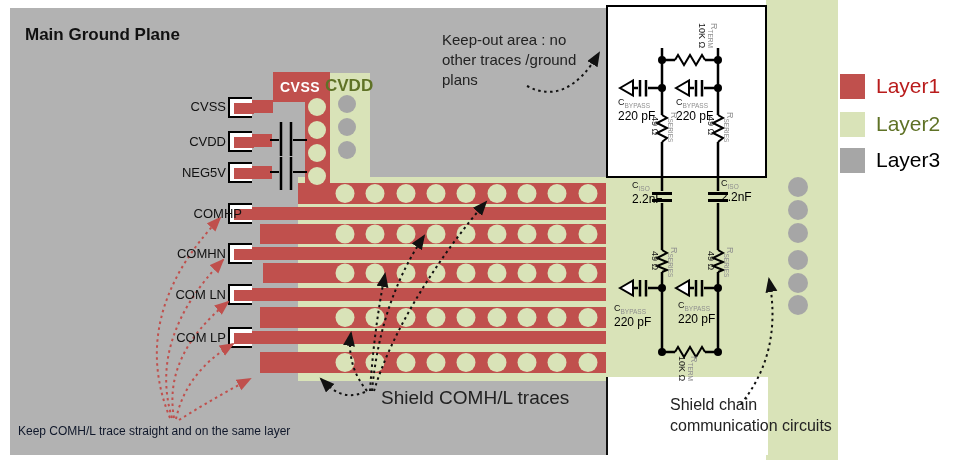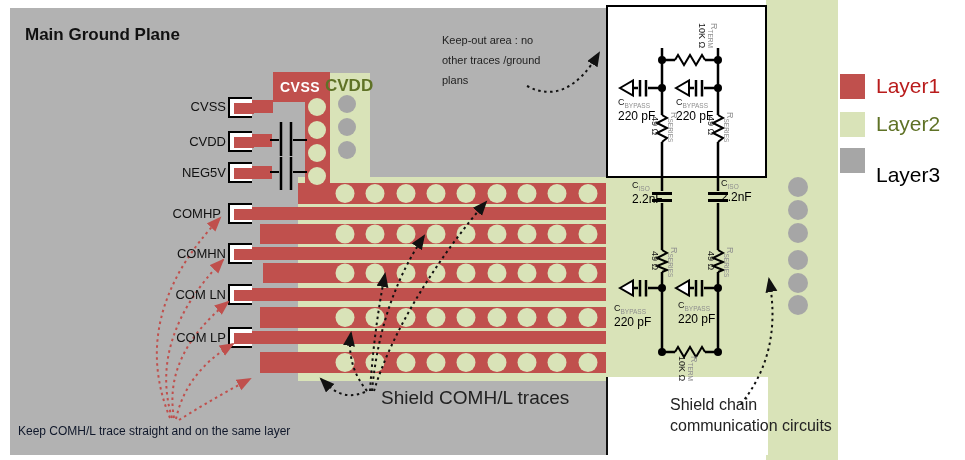--- a/index.html
+++ b/index.html
@@ -22,21 +22,21 @@
   
   .pad{position:absolute;left:228px;width:24px;height:21px;background:#fff;
        border:2px solid #000;border-right:none;box-sizing:border-box;}
   .pad .stub{position:absolute;left:4px;top:4px;right:-2px;height:11px;background:#c0504d;}
   
   .title{left:25px;top:25px;font-size:17px;font-weight:bold;color:#111;}
   .pinlab{position:absolute;width:90px;text-align:right;font-size:13px;color:#111;}
   .cvss-txt{left:280px;top:79px;font-size:14px;font-weight:bold;color:#fff;letter-spacing:.5px;}
   .cvdd-txt{left:325px;top:76px;font-size:17px;font-weight:bold;color:#5f7226;}
   .note{color:#222;}
-  .keepout-note{left:442px;top:30px;font-size:11px;line-height:20px;}
+  .keepout-note{left:442px;top:30px;font-size:15px;line-height:20px;}
   .shield-note{left:381px;top:387px;font-size:19px;}
   .daisy-note{left:670px;top:394px;font-size:16px;line-height:21px;}
   .keep-straight{left:18px;top:424px;font-size:12px;color:#0f172a;}
   
   .sw{position:absolute;left:840px;width:25px;height:25px;}
   .lg{position:absolute;left:876px;font-size:21px;}
   
   .clab{position:absolute;font-size:9px;color:#111;line-height:11px;white-space:nowrap;}
   .clab .val{font-size:12px;color:#000;}
   sub.s{font-size:6.5px;color:#8f8f8f;}
@@ -281,21 +281,21 @@
     </g>
     <path d="M527,86 Q567,107 599,53" stroke="#111" stroke-width="2" fill="none" stroke-dasharray="2.5 3.5" marker-end="url(#ah-k)"></path>
     <path d="M741,404 Q783,352 769,279" stroke="#111" stroke-width="2" fill="none" stroke-dasharray="2.5 3.5" marker-end="url(#ah-k)"></path>
   </svg>
 
   <div class="abs title">Main Ground Plane</div>
 
   <div class="pinlab" style="left:136px;top:99px">CVSS</div>
   <div class="pinlab" style="left:136px;top:134px">CVDD</div>
   <div class="pinlab" style="left:136px;top:165px">NEG5V</div>
-  <div class="pinlab" style="left:131px;top:206px">COMHP</div>
+  <div class="pinlab" style="left:152px;top:206px">COMHP</div>
   <div class="pinlab" style="left:136px;top:246px">COMHN</div>
   <div class="pinlab" style="left:136px;top:287px">COM LN</div>
   <div class="pinlab" style="left:136px;top:330px">COM LP</div>
 
   <div class="abs cvss-txt">CVSS</div>
   <div class="abs cvdd-txt">CVDD</div>
 
   <div class="abs note keepout-note">
     <div>Keep-out area : no</div>
     <div>other traces /ground</div>
@@ -306,21 +306,21 @@
     <div>Shield chain</div>
     <div>communication circuits</div>
   </div>
   <div class="abs keep-straight">Keep COMH/L trace straight and on the same layer</div>
 
   <div class="sw" style="top:74px;background:#c0504d"></div>
   <div class="sw" style="top:112px;background:#d9e3b8"></div>
   <div class="sw" style="top:148px;background:#a6a6a6"></div>
   <div class="lg" style="top:74px;color:#b91c1c">Layer1</div>
   <div class="lg" style="top:112px;color:#5f7226">Layer2</div>
-  <div class="lg" style="top:163px;color:#000">Layer3</div>
+  <div class="lg" style="top:148px;color:#000">Layer3</div>
 
   <div class="rot" style="left:707px;top:23px">10K Ω</div>
   <div class="rot" style="left:719px;top:23px"><span class="nm">R</span><sub class="s">TERM</sub></div>
   <div class="rot" style="left:687px;top:356px">10K Ω</div>
   <div class="rot" style="left:699px;top:356px"><span class="nm">R</span><sub class="s">TERM</sub></div>
 
   <div class="rot" style="left:660px;top:116px">49 Ω</div>
   <div class="rot" style="left:679px;top:112px"><span class="nm">R</span><sub class="s">SERIES</sub></div>
   <div class="rot" style="left:716px;top:116px">49 Ω</div>
   <div class="rot" style="left:735px;top:112px"><span class="nm">R</span><sub class="s">SERIES</sub></div>

